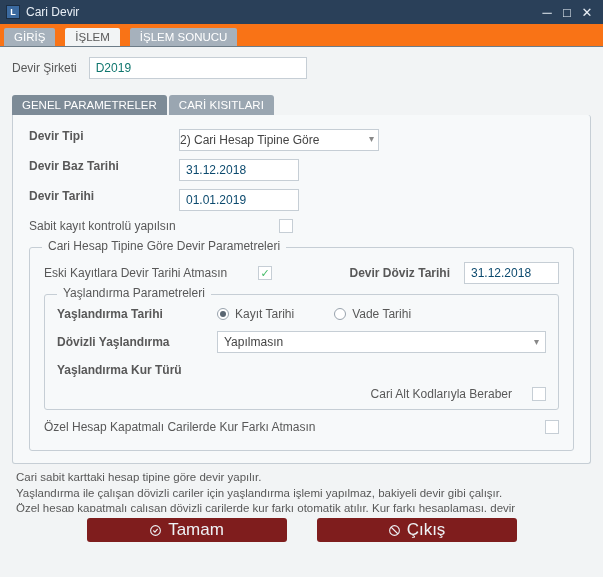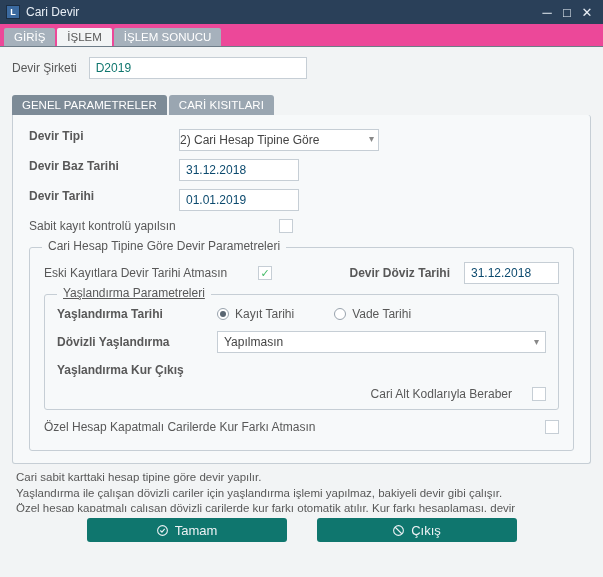--- a/index.html
+++ b/index.html
@@ -3,21 +3,21 @@
 <meta charset="utf-8">
 <style>
   * { box-sizing: border-box; font-family: "Segoe UI", Tahoma, sans-serif; }
   body { margin:0; background:#3e4a56; color:#444; }
   .window { width:603px; height:577px; background:#f2f4f5; position:relative; }
   .titlebar { height:24px; background:#2a4059; display:flex; align-items:center; padding:0 6px; color:#e8eef5; font-size:12px; }
   .titlebar .icon { width:14px; height:14px; background:#3b6aa0; border:1px solid #1b2d42; margin-right:6px; display:flex; align-items:center; justify-content:center; font-size:9px; font-weight:bold; color:#fff; }
   .titlebar .spacer { flex:1; }
   .winbtn { width:20px; text-align:center; font-size:13px; cursor:pointer; }
 
-  .tabbar { background:#ec4899; padding:4px 4px 0 4px; display:flex; gap:2px; border-bottom:1px solid #6d7c88; }
+  .tabbar { background:#f97316; padding:4px 4px 0 4px; display:flex; gap:10px; border-bottom:1px solid #6d7c88; }
   .tab { padding:3px 10px; font-size:11.5px; background:#a6b1bc; color:#fff; border-radius:2px 2px 0 0; cursor:pointer; }
   .tab.active { background:#f2f4f5; color:#585858; }
 
   .body { padding:10px 12px 8px 12px; }
 
   .row1 { display:flex; align-items:center; gap:12px; margin-bottom:16px; }
   .row1 label { font-size:12px; color:#585858; }
   .row1 input { width:218px; height:22px; border:1px solid #c6ced5; padding:2px 6px; font-size:12px; background:#fff; color:#0f766e;}
 
   .subtabs { display:flex; gap:2px; margin-bottom:0; }
@@ -38,25 +38,25 @@
 
   .line { display:flex; align-items:center; gap:14px; font-size:12px; color:#585858; margin-bottom:10px; }
   .line .l1 { width:200px; }
   .radio { display:inline-flex; align-items:center; gap:6px; }
   .radio .dot { width:12px; height:12px; border-radius:50%; border:1px solid #99a3ad; background:#fff; display:inline-flex; align-items:center; justify-content:center;}
   .radio .dot.sel::after { content:""; width:6px; height:6px; border-radius:50%; background:#5a6672; display:block;}
 
   .info { font-size:11.5px; color:#585858; line-height:1.35; padding:6px 4px 0 4px; height:48px; overflow:hidden;}
 
   .footer { display:flex; gap:30px; justify-content:center; padding:6px 0 10px 0;}
-  .btn { width:200px; height:24px; border-radius:3px; background:#0f766e; color:#eef2f5; font-size:13px; display:flex; align-items:center; justify-content:center; gap:6px; cursor:pointer;}
+  .btn { width:200px; height:24px; border-radius:3px; background:#7f1d1d; color:#eef2f5; font-size:17px; display:flex; align-items:center; justify-content:center; gap:6px; cursor:pointer;}
   .btn svg { width:13px; height:13px; }
 
   .nested { border:1px solid #c6ced5; border-radius:3px; padding:12px 12px 2px 12px; margin-top:6px; position:relative; background:#f7f9fa;}
-  .nested .legend { position:absolute; top:-9px; left:12px; background:#f7f9fa; padding:0 6px; font-size:12px; color:#585858;text-decoration:underline; }
+  .nested .legend { position:absolute; top:-9px; left:12px; background:#f7f9fa; padding:0 6px; font-size:12px; color:#585858; }
 
   .yrow { display:flex; align-items:center; margin-bottom:10px; font-size:12px; color:#585858;}
   .yrow .ylbl { width:160px; font-weight:bold;}
   .yrow .opts { flex:1; display:flex; gap:40px; align-items:center;}
   .wide-sel { flex:1; height:22px; border:1px solid #c6ced5; background:#fff; display:flex; align-items:center; padding:0 6px; font-size:12px; color:#444; position:relative;}
   .wide-sel .caret { position:absolute; right:6px; top:4px; font-size:10px; color:#888;}
 
   .rightchk { display:flex; justify-content:flex-end; align-items:center; gap:20px; font-size:12px; color:#585858; margin:6px 0;}
 </style>
 </head>
@@ -147,21 +147,21 @@
 
           <div class="yrow">
             <div class="ylbl">Dövizli Yaşlandırma</div>
             <div class="wide-sel">
               <span>Yapılmasın</span>
               <span class="caret">▾</span>
             </div>
           </div>
 
           <div class="yrow">
-            <div class="ylbl">Yaşlandırma Kur Çıkış</div>
+            <div class="ylbl">Yaşlandırma Kur Türü</div>
           </div>
 
           <div class="rightchk">
             <span>Cari Alt Kodlarıyla Beraber</span>
             <div class="chk"></div>
           </div>
         </div>
 
         <div class="rightchk" style="justify-content:space-between; margin-top:10px;">
           <span>Özel Hesap Kapatmalı Carilerde Kur Farkı Atmasın</span>

